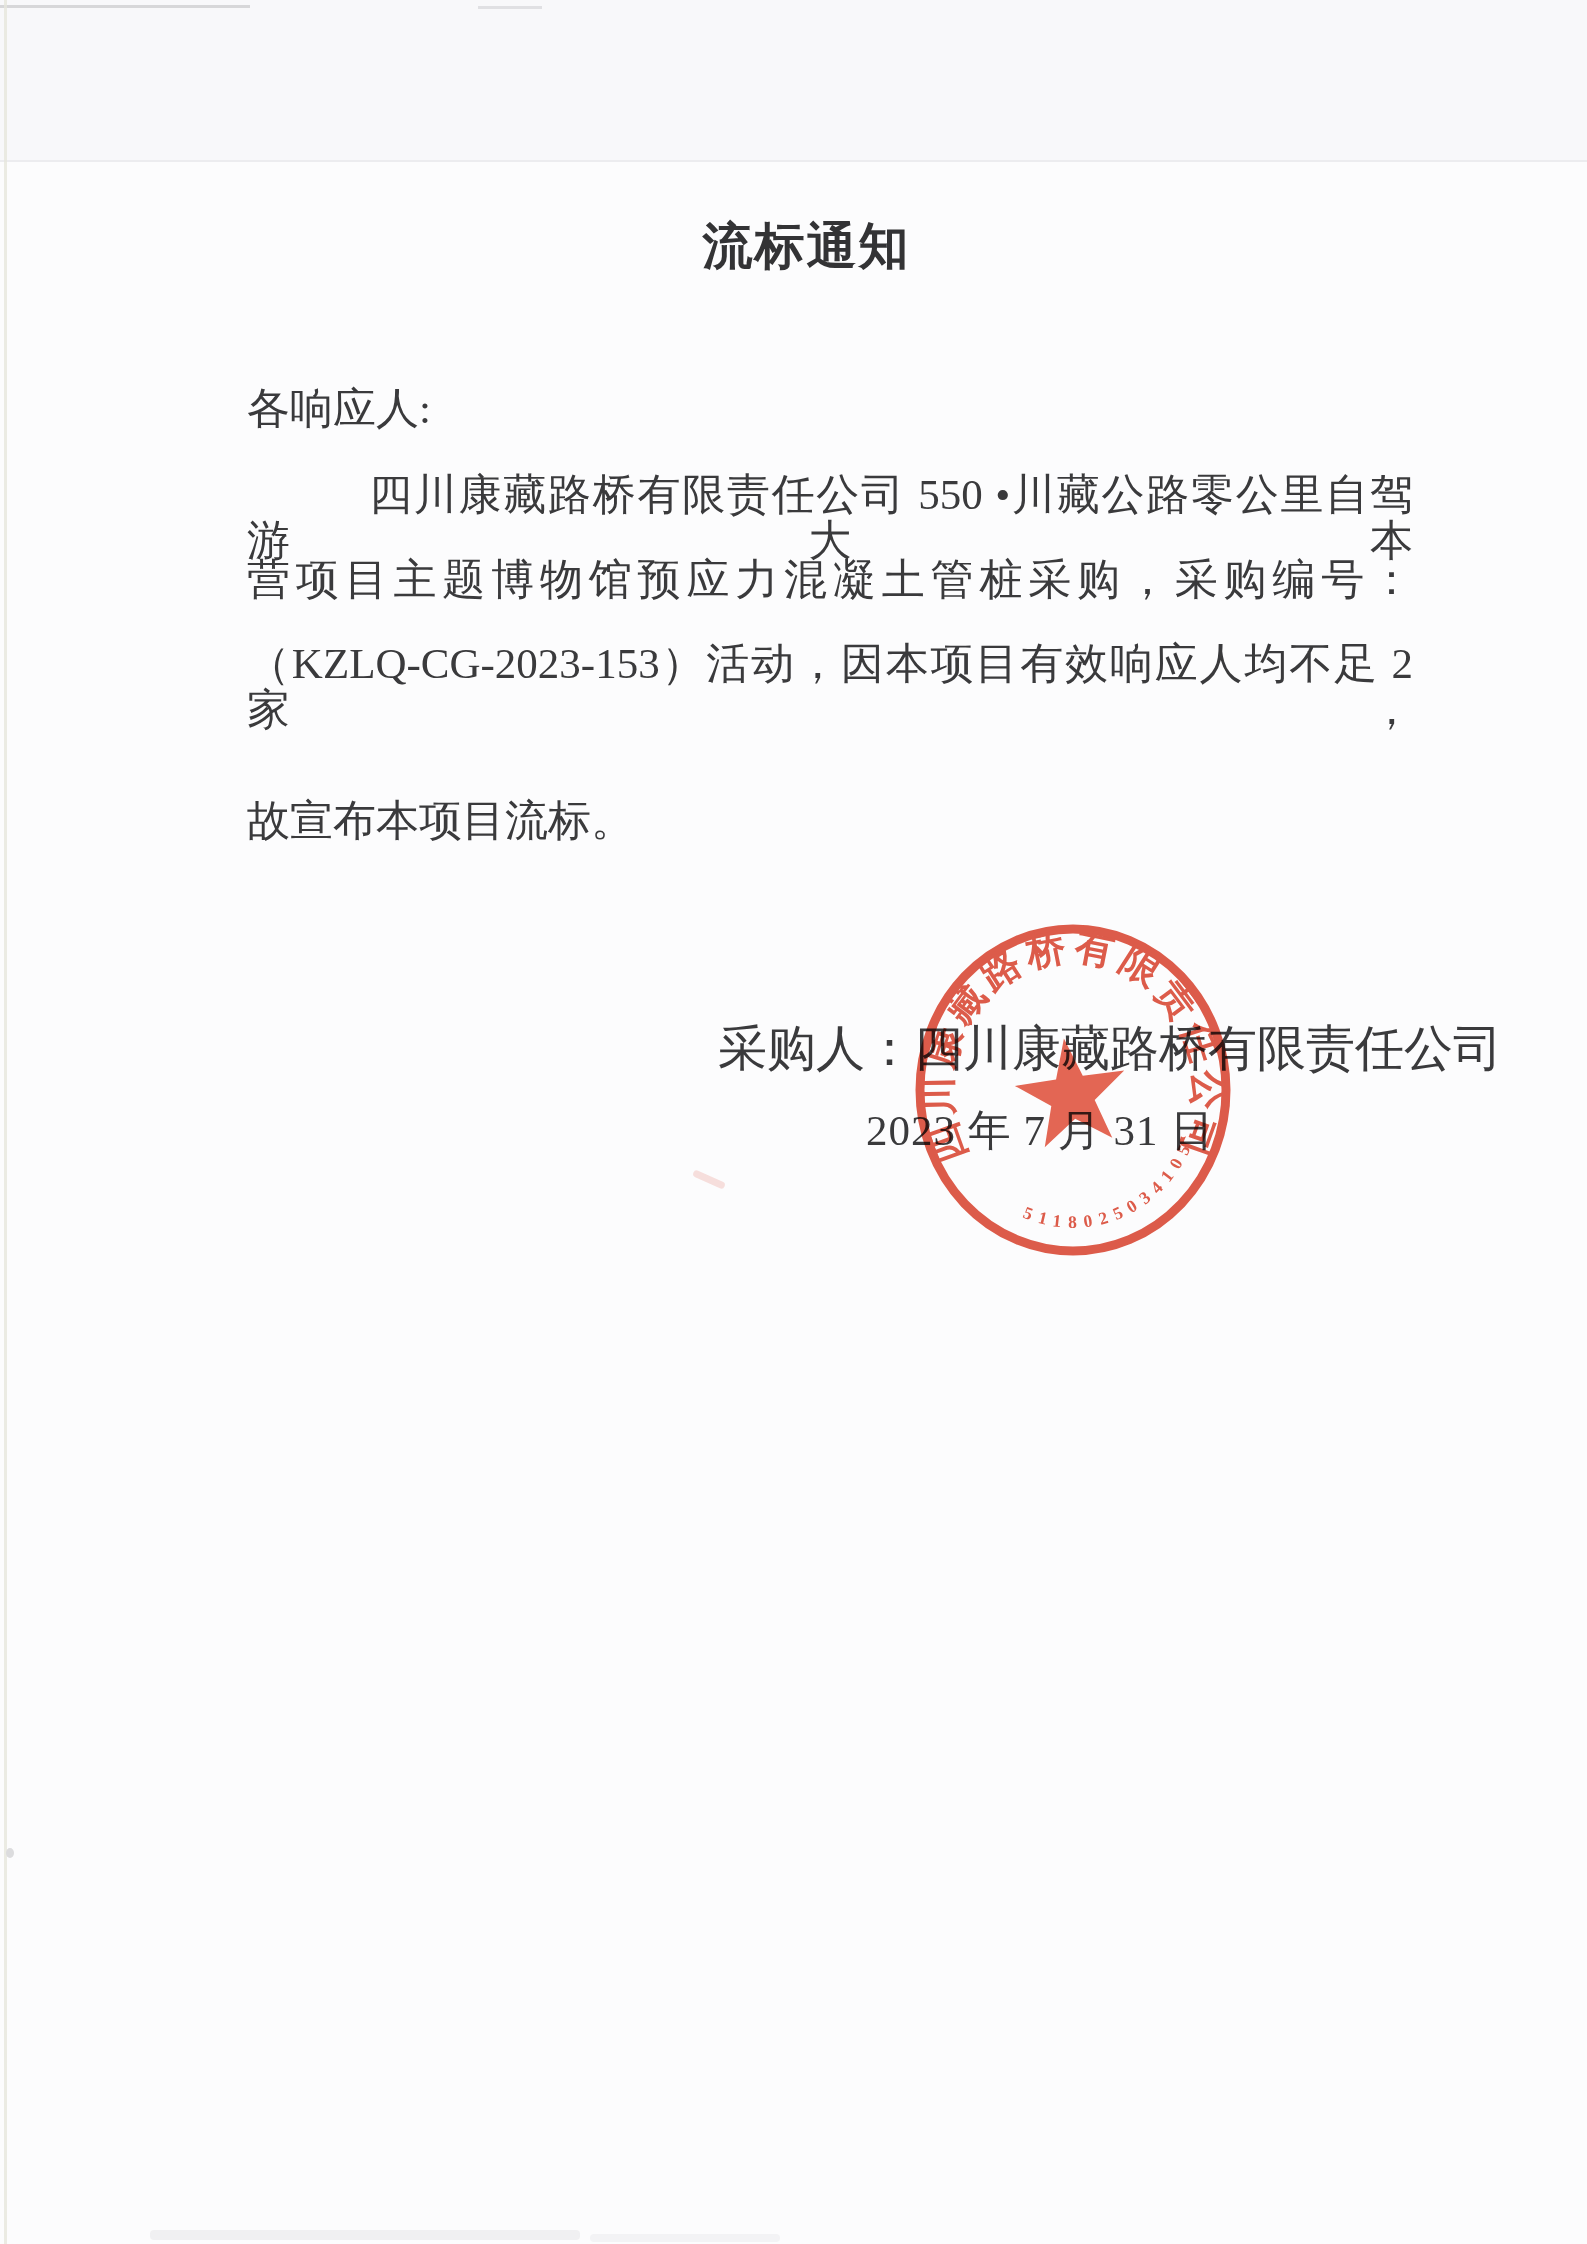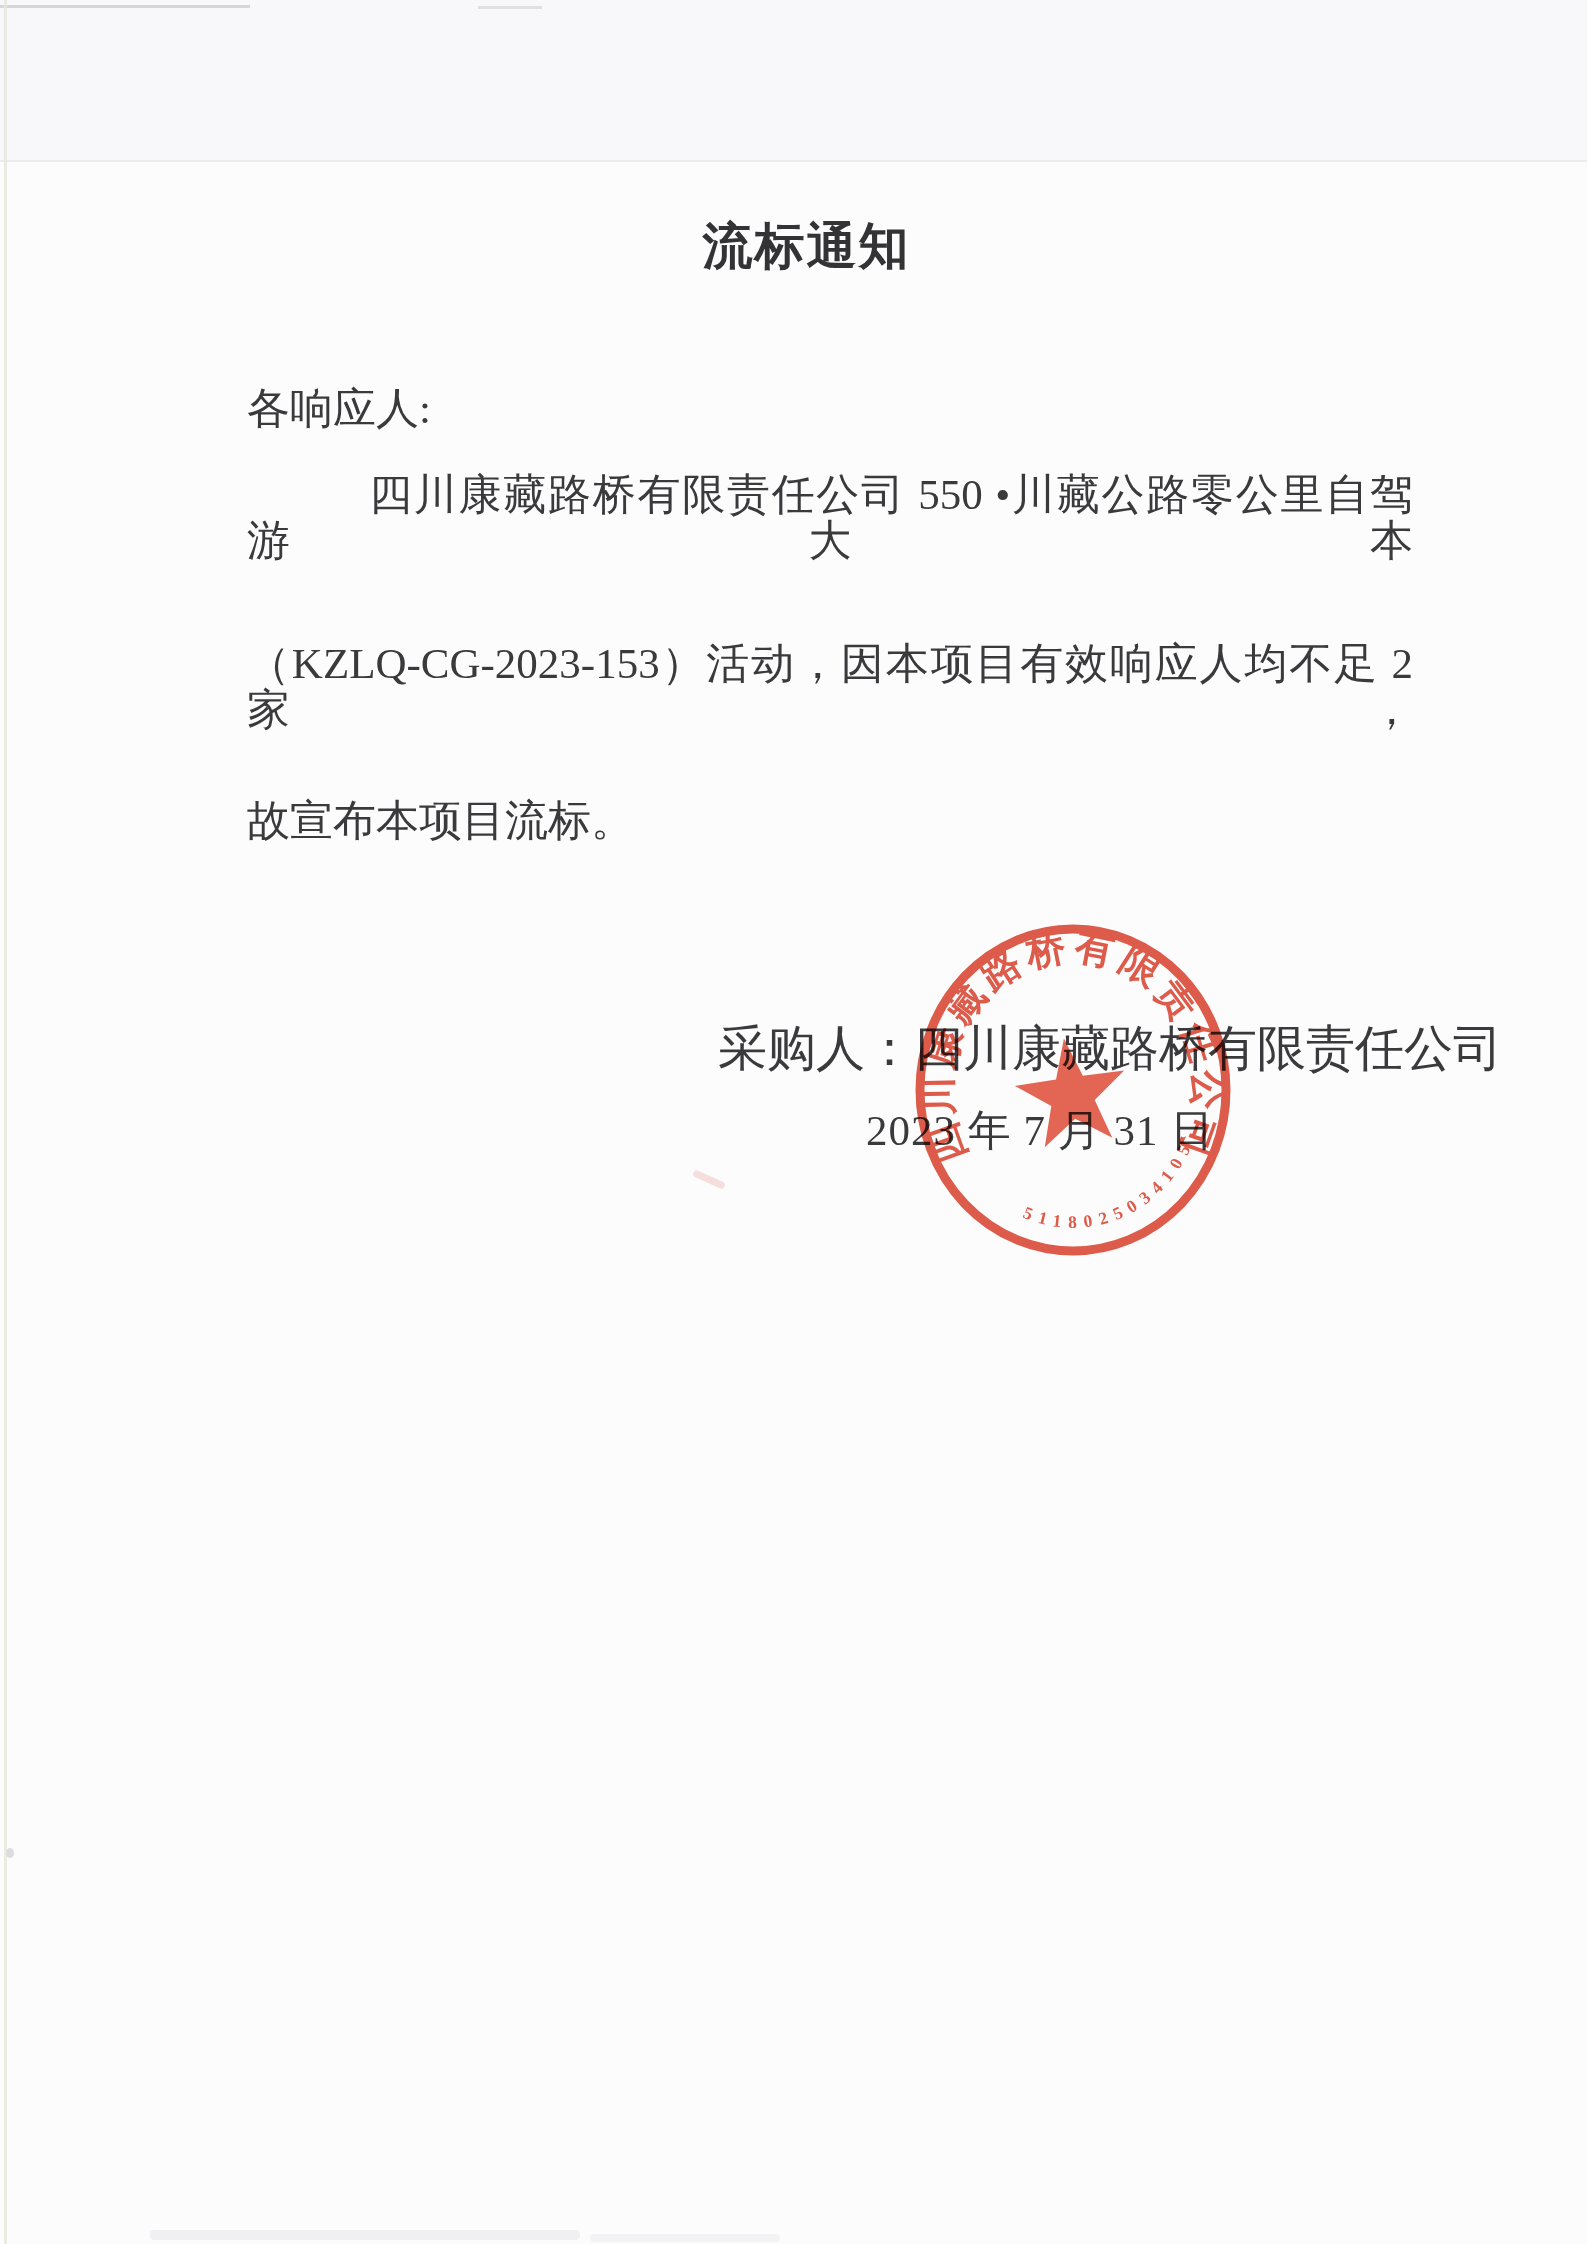--- a/index.html
+++ b/index.html
@@ -70,20 +70,21 @@
   <div class="bottom-smudge1"></div>
   <div class="bottom-smudge2"></div>
   <div class="left-dot"></div>
   <div class="pink-streak"></div>
 
   <h1 class="doc-title">流标通知</h1>
 
   <div class="line salutation">各响应人:</div>
 
   <div class="line jline bl0">四川康藏路桥有限责任公司 550 •川藏公路零公里自驾游大本</div>
+  <div class="line jline bl1">营项目主题博物馆预应力混凝土管桩采购，采购编号：</div>
   <div class="line jline bl2">（KZLQ-CG-2023-153）活动，因本项目有效响应人均不足 2 家，</div>
   <div class="line bl3">故宣布本项目流标。</div>
 
   <div class="buyer-line">采购人：四川康藏路桥有限责任公司</div>
   <div class="date-line">2023 年 7 月 31 日</div>
 
   <svg class="stamp" viewBox="-180 -190 360 380" xmlns="http://www.w3.org/2000/svg">
     <ellipse cx="0" cy="0" rx="153" ry="161" fill="none" stroke-width="9" stroke="#dd4e3a"></ellipse>
     <polygon transform="translate(-1,6) rotate(-8)" points="0,-58 13.5,-18.6 55.2,-17.9 21.9,7.1 34.1,46.9 0,23 -34.1,46.9 -21.9,7.1 -55.2,-17.9 -13.5,-18.6" fill="#e45a45"></polygon>
     <path id="sealTopArc" d="M -105.7,65 A 122,130 0 1 1 105.7,65" fill="none"></path>

